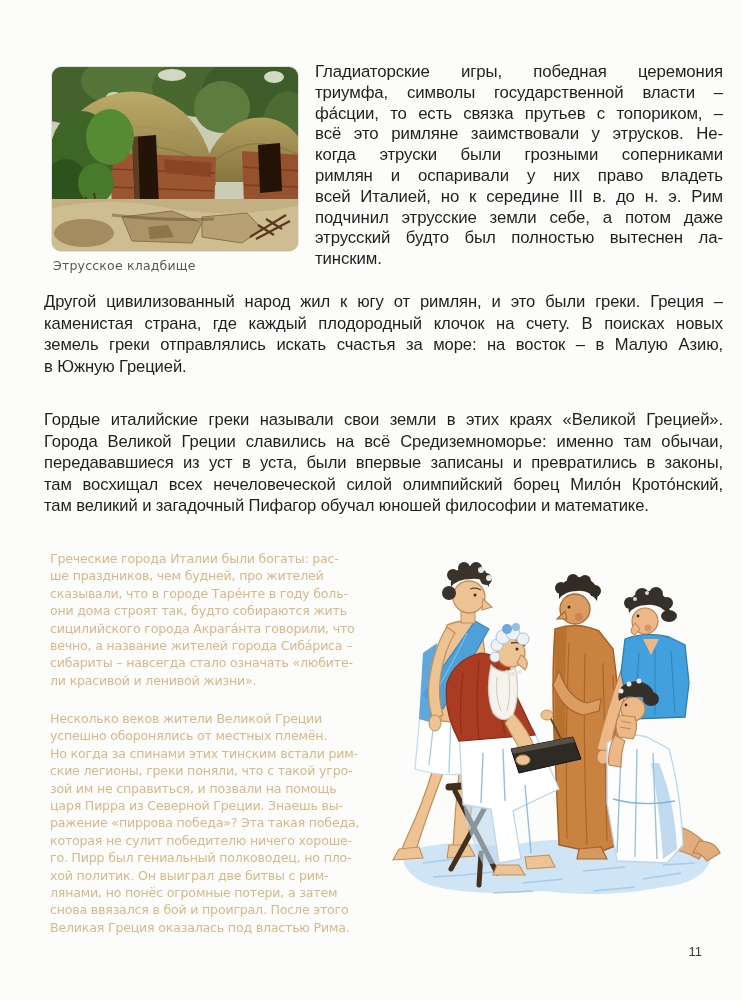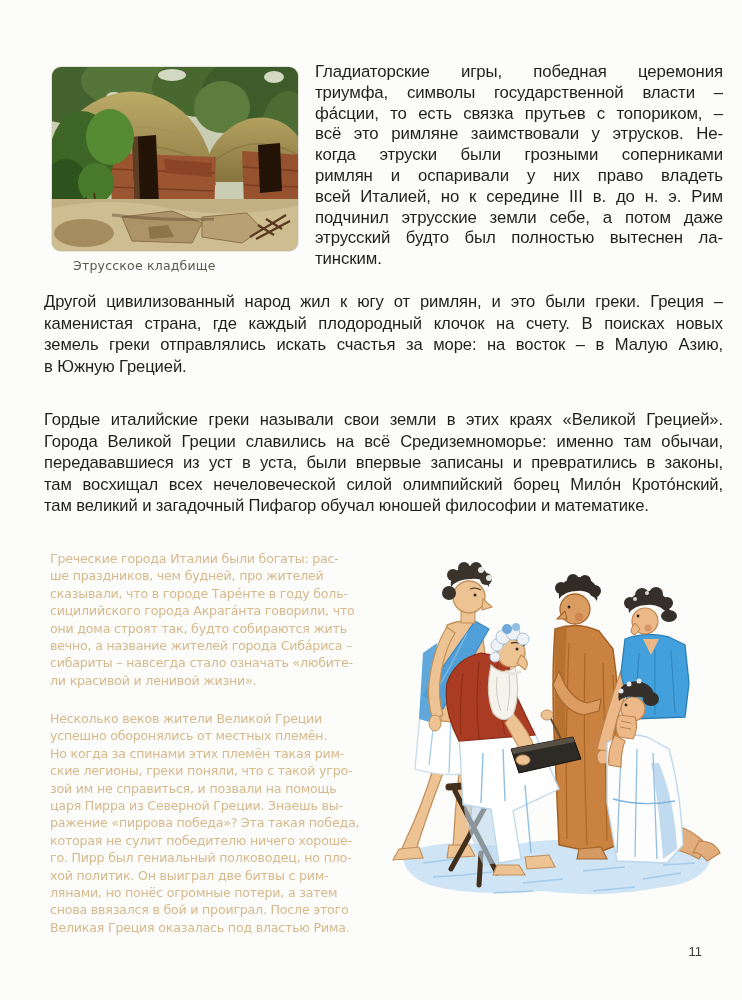--- a/index.html
+++ b/index.html
@@ -11,21 +11,20 @@
   }
   .photo{
     position:absolute;left:52px;top:67px;width:246px;height:184px;margin:0;
     border-radius:9px;overflow:hidden;box-shadow:0 0 0 1px rgba(120,110,90,.18);
   }
   .photo svg{display:block;width:100%;height:100%;}
   .photo-caption{
     position:absolute;left:53px;top:258px;width:246px;
     font-family:"DejaVu Sans",sans-serif;font-size:12.5px;letter-spacing:.2px;
     color:var(--caption-text,#5b584f);
-    margin-left:20px;
   }
   .lines .line{text-align:justify;text-align-last:justify;}
   .lines .line:last-child{text-align-last:left;}
   .col-right{
     position:absolute;left:315px;top:62px;width:408px;
     font-size:16.8px;line-height:20.8px;letter-spacing:-.1px;
   }
   .para{
     position:absolute;left:44px;width:679px;
     font-size:16.6px;line-height:21.6px;letter-spacing:-.1px;
@@ -141,31 +140,31 @@
       <div class="line">Города Великой Греции славились на всё Средиземноморье: именно там обычаи,</div>
       <div class="line">передававшиеся из уст в уста, были впервые записаны и превратились в законы,</div>
       <div class="line">там восхищал всех нечеловеческой силой олимпийский борец Мило́н Крото́нский,</div>
       <div class="line">там великий и загадочный Пифагор обучал юношей философии и математике.</div>
     </div>
 
   <div class="note note-cities">
       <div class="line">Греческие города Италии были богаты: рас-</div>
       <div class="line">ше праздников, чем будней, про жителей</div>
       <div class="line">сказывали, что в городе Таре́нте в году боль-</div>
+      <div class="line">они дома строят так, будто собираются жить</div>
       <div class="line">сицилийского города Акрага́нта говорили, что</div>
-      <div class="line">они дома строят так, будто собираются жить</div>
       <div class="line">вечно, а название жителей города Сиба́риса –</div>
       <div class="line">сибариты – навсегда стало означать «любите-</div>
       <div class="line">ли красивой и ленивой жизни».</div>
     </div>
 
   <div class="note note-pyrrhus">
       <div class="line">Несколько веков жители Великой Греции</div>
       <div class="line">успешно оборонялись от местных племён.</div>
-      <div class="line">Но когда за спинами этих племён такая рим-</div>
+      <div class="line">Но когда за спинами этих тинским встали рим-</div>
       <div class="line">ские легионы, греки поняли, что с такой угро-</div>
       <div class="line">зой им не справиться, и позвали на помощь</div>
       <div class="line">царя Пирра из Северной Греции. Знаешь вы-</div>
       <div class="line">ражение «пиррова победа»? Эта такая победа,</div>
       <div class="line">которая не сулит победителю ничего хороше-</div>
       <div class="line">го. Пирр был гениальный полководец, но пло-</div>
       <div class="line">хой политик. Он выиграл две битвы с рим-</div>
       <div class="line">лянами, но понёс огромные потери, а затем</div>
       <div class="line">снова ввязался в бой и проиграл. После этого</div>
       <div class="line">Великая Греция оказалась под властью Рима.</div>

